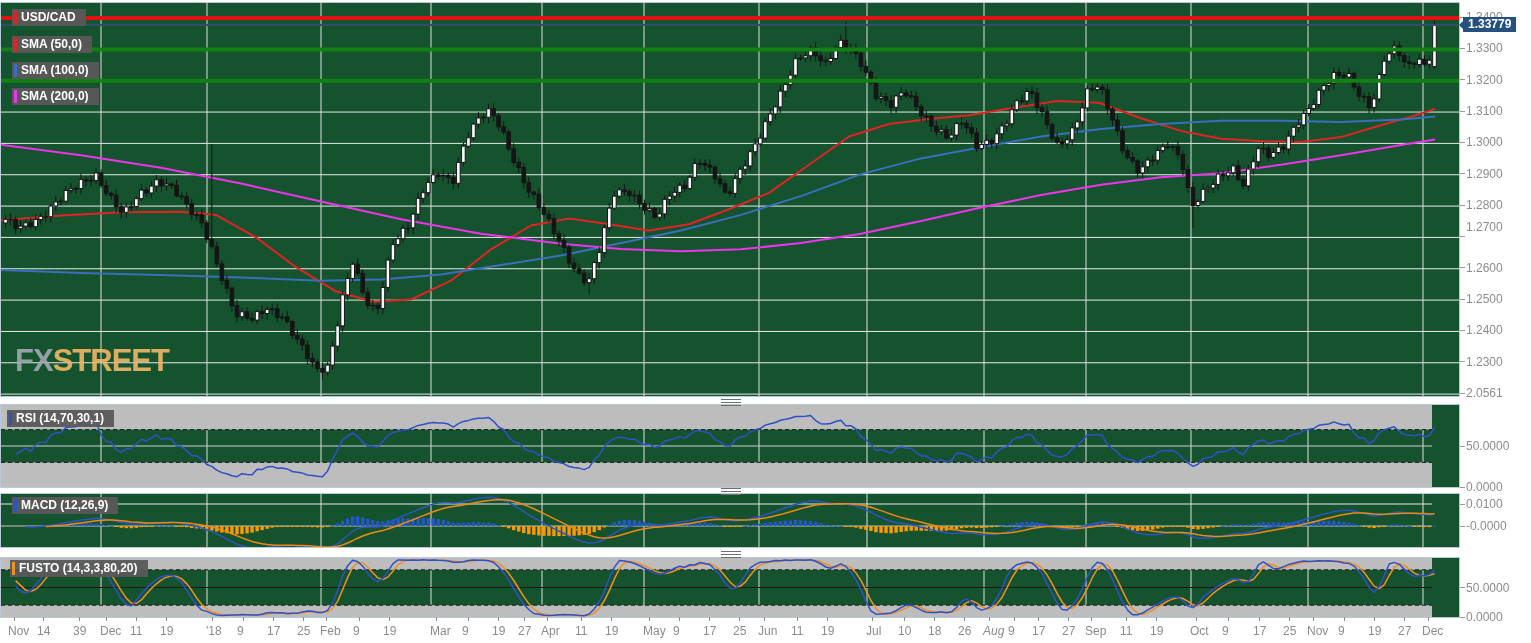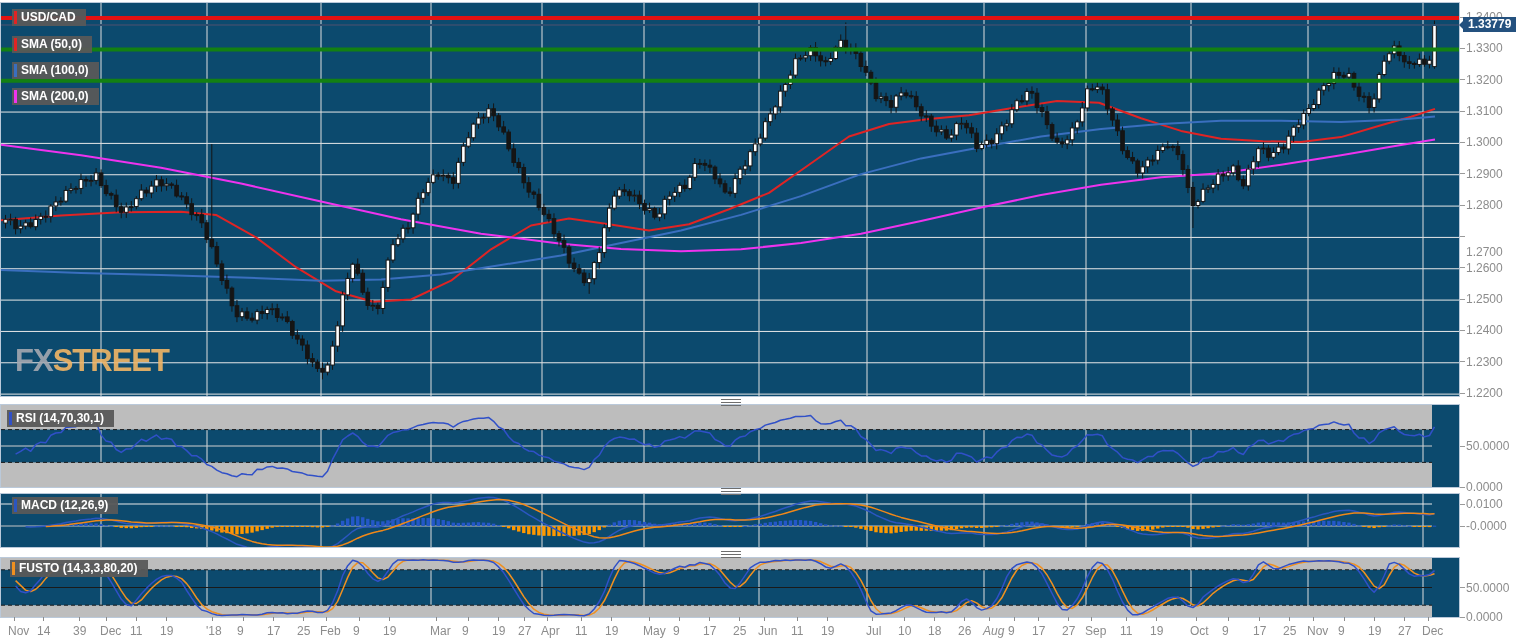--- a/index.html
+++ b/index.html
@@ -1,17 +1,17 @@
 <!DOCTYPE html>
 <html><head>
 <meta charset="utf-8">
 <style>
   html,body{margin:0;padding:0;background:#ffffff;font-family:"Liberation Sans",sans-serif;}
   #stage{position:relative;width:1531px;height:643px;background:#ffffff;overflow:hidden;}
-  .panel{position:absolute;left:0;background:#0c4a6e;border:1px solid #bac9da;box-sizing:border-box;}
+  .panel{position:absolute;left:0;background:#14532d;border:1px solid #bac9da;box-sizing:border-box;}
   .panel svg{position:absolute;left:0;top:0;}
   .lbl{position:absolute;background:rgba(88,88,88,0.95);color:#ffffff;font-size:12px;font-weight:bold;
        line-height:17px;height:17px;padding:0 10px 0 9px;white-space:nowrap;z-index:30;}
   .lbl .tick{position:absolute;left:2px;top:2px;width:3px;height:13px;}
   .axlbl{position:absolute;color:#8c8c8c;font-size:12px;line-height:12px;white-space:nowrap;z-index:5;}
   .axtick{position:absolute;width:5px;height:1px;background:#9a9a9a;z-index:5;}
   .badge{position:absolute;background:#24517f;color:#ffffff;font-weight:bold;font-size:12px;line-height:15px;
          height:15px;padding:0 5px;z-index:40;}
   .badge:before{content:"";position:absolute;left:-6px;top:3px;border:5px solid transparent;border-right-color:#24517f;border-left-width:2px;}
   .grip{position:absolute;width:20px;height:7px;z-index:20;cursor:row-resize;}
@@ -1041,31 +1041,31 @@
       <div class="axlbl" style="left: 1466px; top: 73.7225px;">1.3200</div>
       <div class="axtick" style="left: 1460px; top: 110.562px;"></div>
       <div class="axlbl" style="left: 1466px; top: 105.062px;">1.3100</div>
       <div class="axtick" style="left: 1460px; top: 141.902px;"></div>
       <div class="axlbl" style="left: 1466px; top: 136.402px;">1.3000</div>
       <div class="axtick" style="left: 1460px; top: 173.242px;"></div>
       <div class="axlbl" style="left: 1466px; top: 167.742px;">1.2900</div>
       <div class="axtick" style="left: 1460px; top: 204.581px;"></div>
       <div class="axlbl" style="left: 1466px; top: 199.081px;">1.2800</div>
       <div class="axtick" style="left: 1460px; top: 235.921px;"></div>
-      <div class="axlbl" style="left: 1466px; top: 246px;">1.2700</div>
+      <div class="axlbl" style="left: 1466px; top: 221px;">1.2700</div>
       <div class="axtick" style="left: 1460px; top: 267.261px;"></div>
       <div class="axlbl" style="left: 1466px; top: 261.761px;">1.2600</div>
       <div class="axtick" style="left: 1460px; top: 298.6px;"></div>
       <div class="axlbl" style="left: 1466px; top: 293.1px;">1.2500</div>
       <div class="axtick" style="left: 1460px; top: 329.94px;"></div>
       <div class="axlbl" style="left: 1466px; top: 324.44px;">1.2400</div>
       <div class="axtick" style="left: 1460px; top: 361.28px;"></div>
       <div class="axlbl" style="left: 1466px; top: 355.78px;">1.2300</div>
       <div class="axtick" style="left: 1460px; top: 392.62px;"></div>
-      <div class="axlbl" style="left: 1466px; top: 387.12px;">1.2200</div>
+      <div class="axlbl" style="left: 1466px; top: 387.12px;">2.0561</div>
     </div>
   <div id="indicator-axes">
       <div class="axtick" style="left: 1460px; top: 445.5px;"></div>
       <div class="axlbl" style="left: 1466px; top: 440px;">50.0000</div>
       <div class="axtick" style="left: 1460px; top: 486.5px;"></div>
       <div class="axlbl" style="left: 1466px; top: 481px;">0.0000</div>
       <div class="axtick" style="left: 1460px; top: 503.5px;"></div>
       <div class="axlbl" style="left: 1466px; top: 498px;">0.0100</div>
       <div class="axtick" style="left: 1460px; top: 525.5px;"></div>
       <div class="axlbl" style="left: 1466px; top: 520px;">-0.0000</div>

